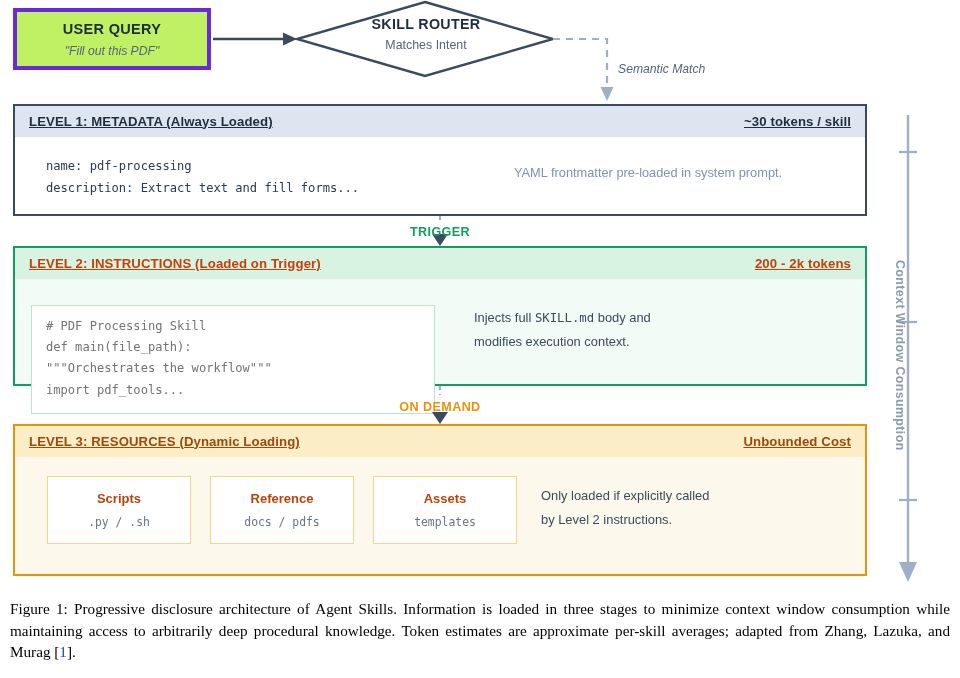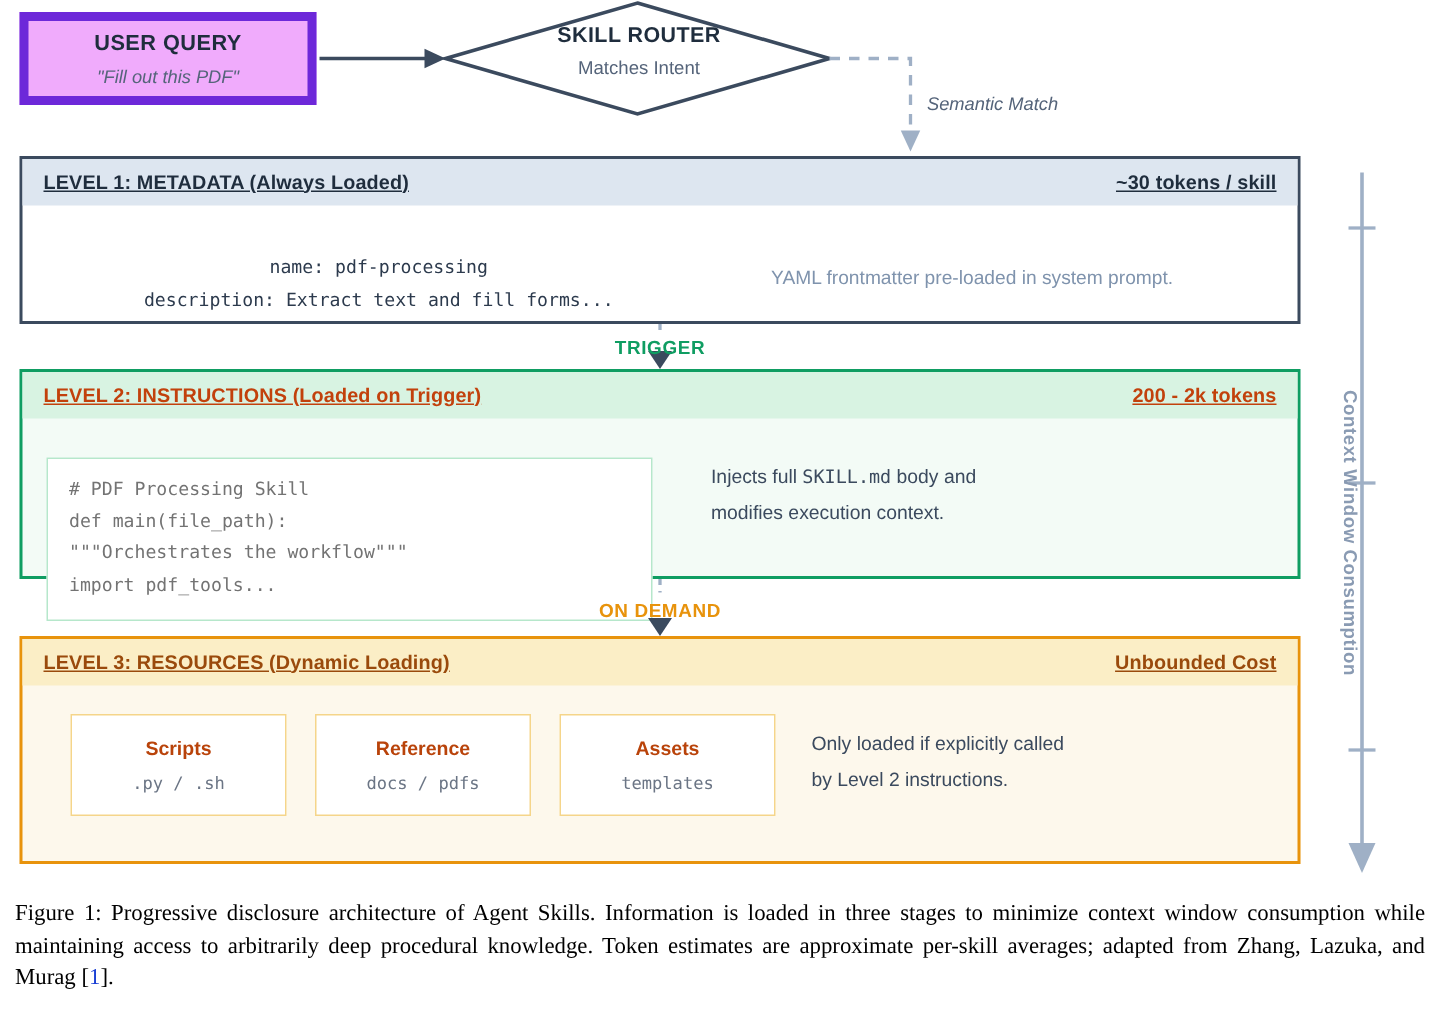--- a/index.html
+++ b/index.html
@@ -16,22 +16,22 @@
     overflow: hidden;
   }
 
   
   #top-row { position: absolute; left: 0; top: 0; width: 960px; height: 100px; }
 
   #user-query-box {
     position: absolute;
     left: 13px; top: 8px;
     width: 198px; height: 62px;
-    border: 6px solid #6d28d9;
-    background: #f0abfc;
+    border: 4px solid #6d28d9;
+    background: #bef264;
     display: flex;
     flex-direction: column;
     align-items: center;
     justify-content: center;
     box-sizing: border-box;
   }
   #user-query-title {
     font-size: 14.5px;
     font-weight: bold;
     letter-spacing: .3px;
@@ -102,21 +102,21 @@
   }
   .level-body {
     display: flex;
     align-items: flex-start;
     box-sizing: border-box;
   }
 
   
   #level1 { top: 104px; height: 112px; border-color: #3b4a5e; background: #ffffff; }
   #level1 .level-head { background: #dde6f0; color: #1f2d3d; height: 31px; }
-  #level1 .level-body { height: 77px; padding: 18px 14px 0 14px; text-align: center; }
+  #level1 .level-body { height: 77px; padding: 6px 14px 0 14px; }
   #level1-code {
     width: 430px;
     font-family: "DejaVu Sans Mono", monospace;
     font-size: 12.1px;
     line-height: 1.85;
     color: #2c3a4d;
     padding-left: 17px;
     box-sizing: border-box;
   }
   #level1-note {

